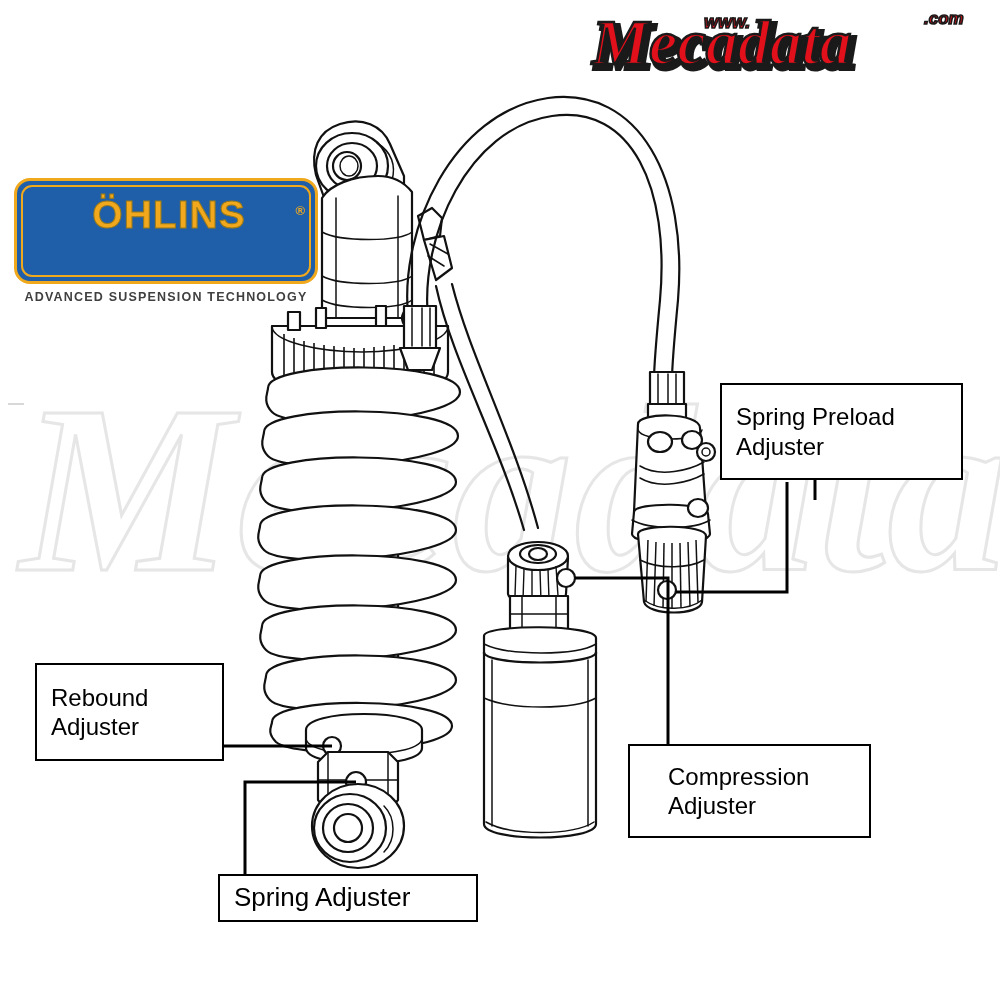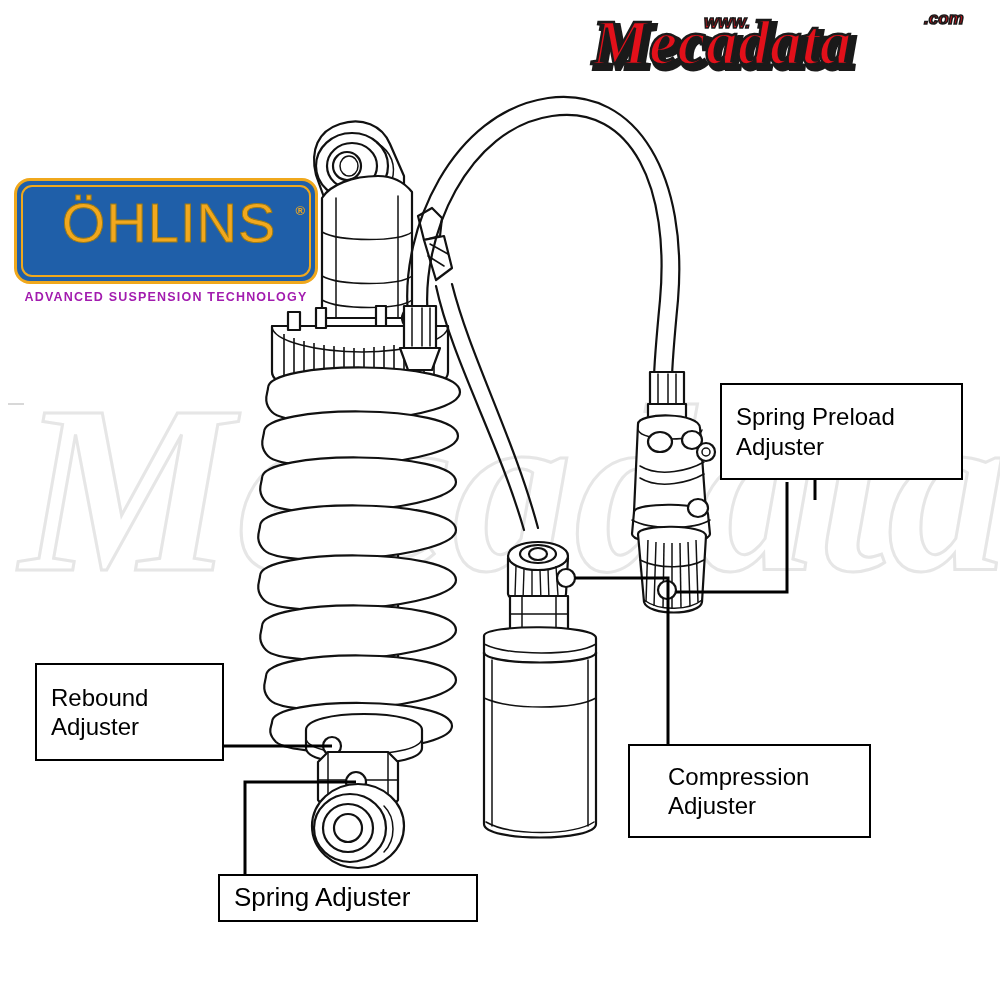--- a/index.html
+++ b/index.html
@@ -39,37 +39,37 @@
   }
   .ohlins-inner{
     position:absolute;left:4px;top:4px;right:4px;bottom:4px;
     border:2px solid #f0a81c;border-radius:11px;
     box-sizing:border-box;
   }
   .ohlins-word{
     position:absolute;left:0;top:14px;width:304px;
     text-align:center;
     font-family:"Liberation Sans",sans-serif;
-    font-weight:normal;
-    font-size:56px;
+    font-weight:bold;
+    font-size:39px;
     letter-spacing:1px;
     color:#f2a81d;
     -webkit-text-stroke:1px #9b7b18;
     line-height:1;
   }
   .ohlins-reg{
     position:absolute;right:10px;top:22px;
     font-size:13px;color:#f2a81d;font-weight:bold;
   }
   .ohlins-tag{
     position:absolute;left:6px;top:112px;width:304px;
     text-align:center;
     font-size:12.5px;font-weight:bold;
     letter-spacing:1.2px;
-    color:#a21caf;
+    color:#404040;
     white-space:nowrap;
   }
 
   
   .callout{
     position:absolute;
     background:#ffffff;
     border:2.5px solid #000000;
     box-sizing:border-box;
     display:flex;

